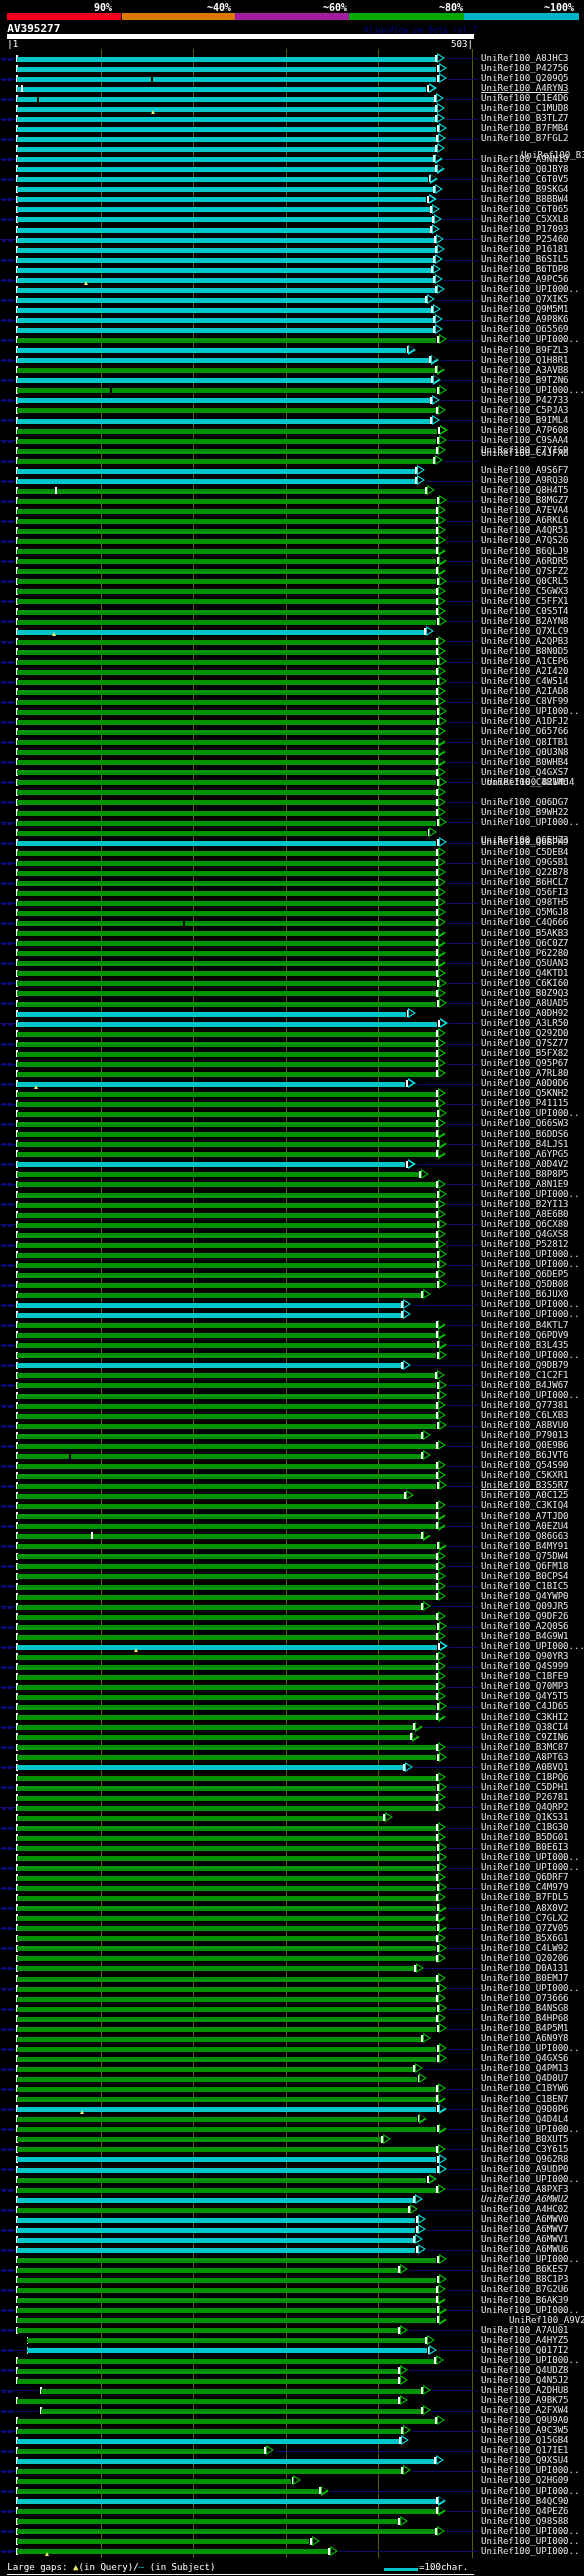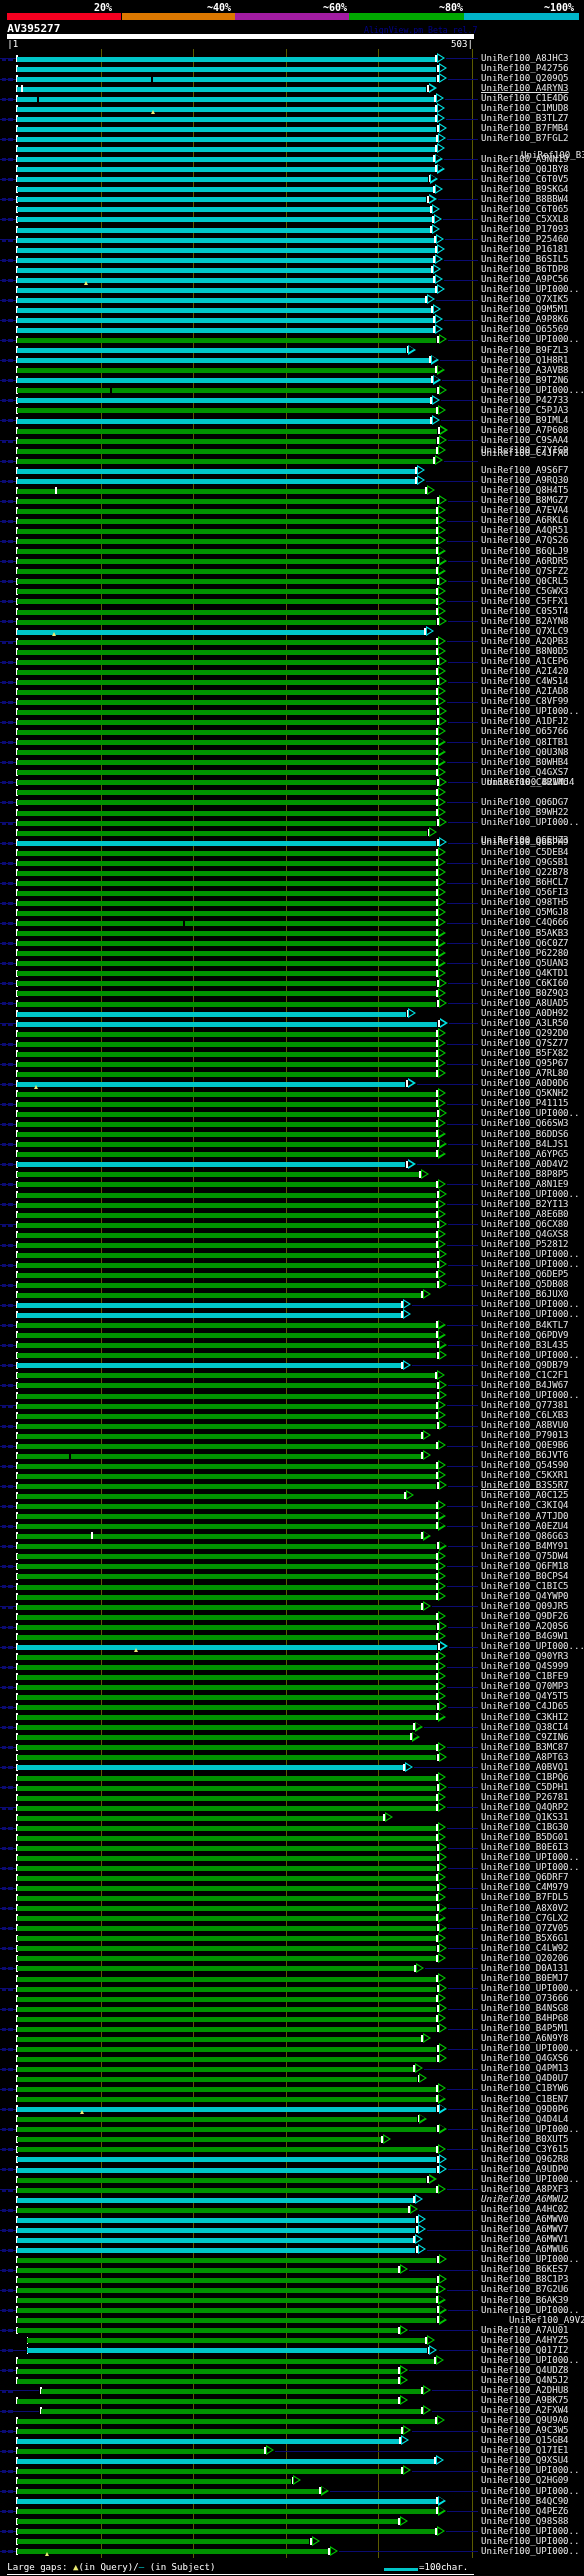--- a/index.html
+++ b/index.html
@@ -25,21 +25,21 @@
   .footer-left{position:absolute;left:7.3px;top:2562px;font-size:9.1px;white-space:nowrap;}
   .footer-legend-line{position:absolute;top:2568px;height:2.7px;}
   .footer-legend-text{position:absolute;top:2562px;color:#fff;font-size:9.1px;}
   .bottomline{position:absolute;left:7.3px;top:2574px;width:467px;height:0.9px;background:#fff;}
 </style>
 </head>
 <body>
 
 <div id="canvas">
   <div id="key-labels">
-      <div class="keylabel" style="left: 103px;">20%</div>
+      <div class="keylabel" style="left: 103px;">90%</div>
       <div class="keylabel" style="left: 219px;">~40%</div>
       <div class="keylabel" style="left: 335px;">~60%</div>
       <div class="keylabel" style="left: 451px;">~80%</div>
       <div class="keylabel" style="left: 559px;">~100%</div>
     </div>
   <div id="key-bar">
       <div class="keyseg" style="left: 7.3px; width: 114px; background: rgb(245, 0, 32);"></div>
       <div class="keyseg" style="left: 122px; width: 113px; background: rgb(220, 120, 0);"></div>
       <div class="keyseg" style="left: 235px; width: 114px; background: rgb(162, 28, 162);"></div>
       <div class="keyseg" style="left: 349px; width: 115px; background: rgb(0, 168, 0);"></div>

